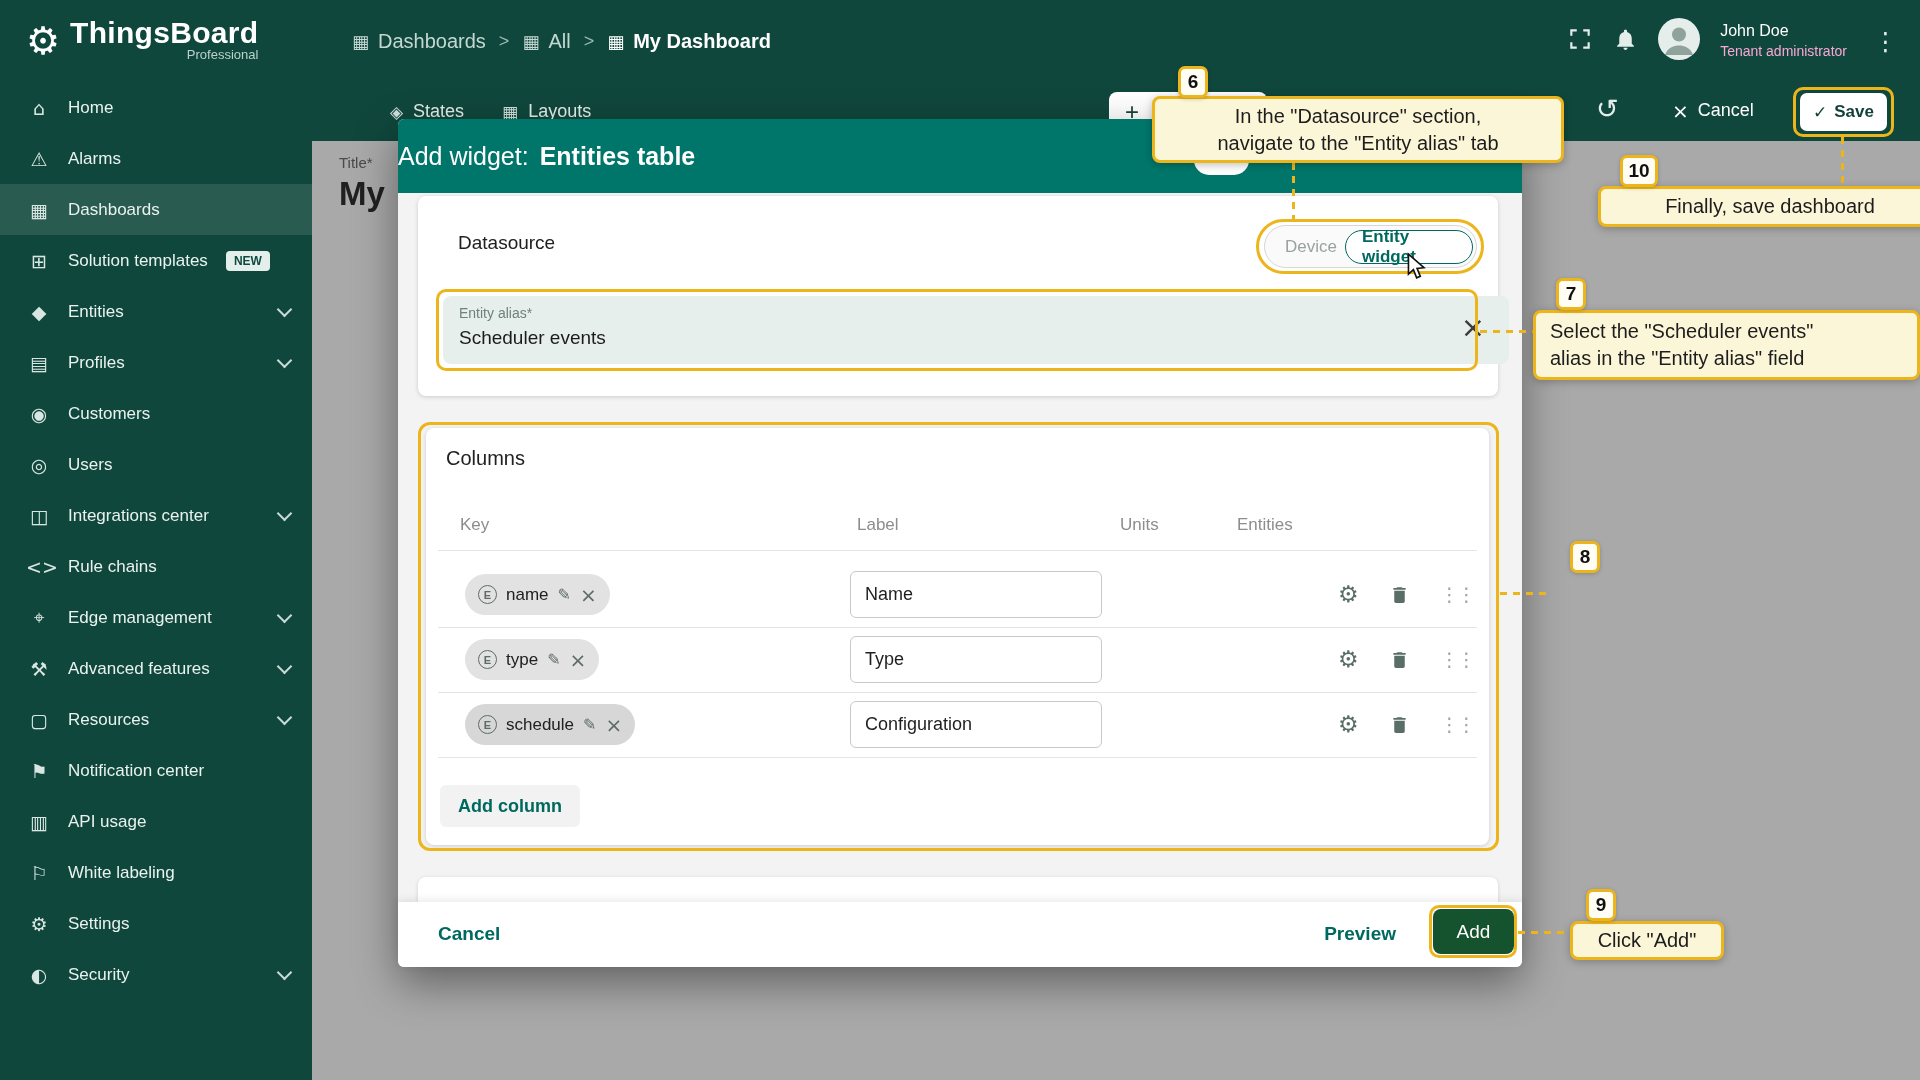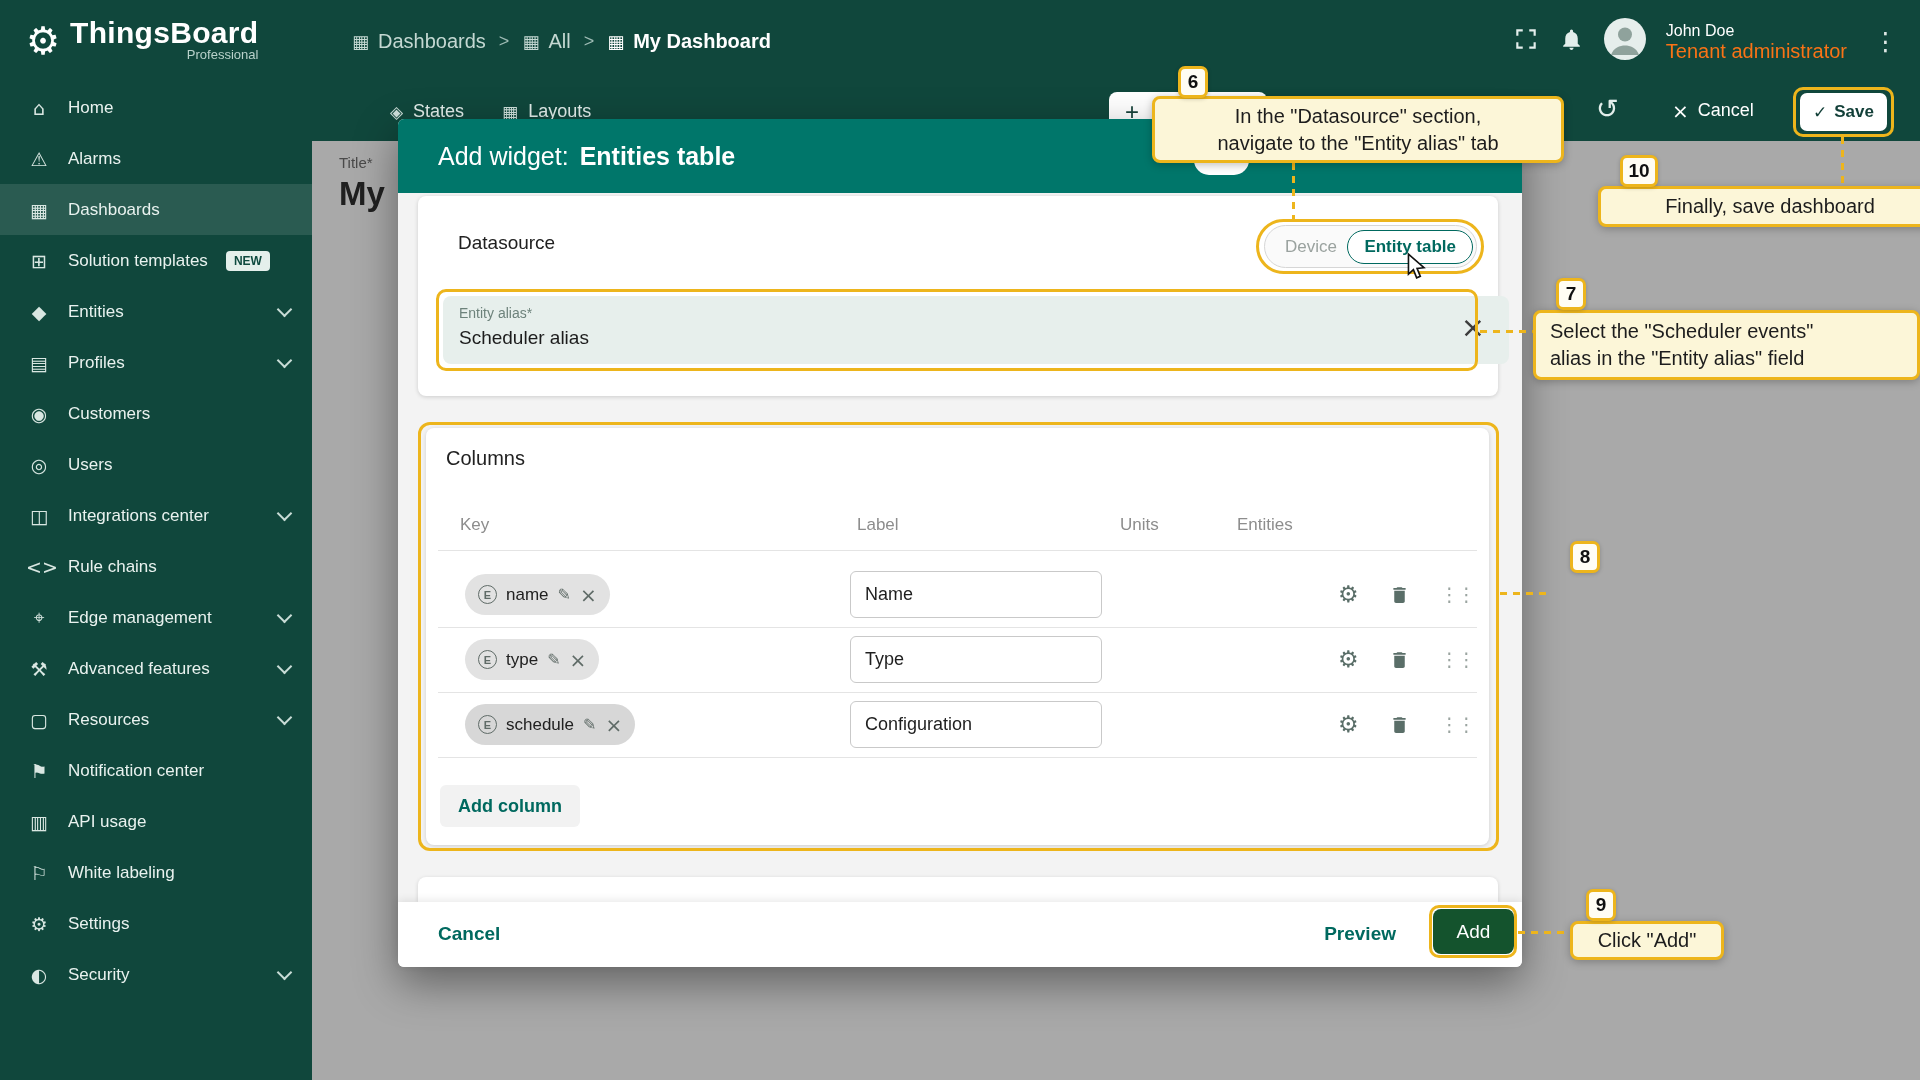--- a/index.html
+++ b/index.html
@@ -23,21 +23,21 @@
   
   .topbar{position:absolute;left:312px;top:0;width:1608px;height:82px;background:#10473c;display:flex;align-items:center;z-index:2}
   .crumbs{display:flex;align-items:center;gap:13px;padding-left:40px}
   .crumb{display:flex;align-items:center;gap:9px;font-size:20px;color:#c4d8d2}
   .crumb.current{color:#fff;font-weight:600}
   .crumb-ic{font-size:18px}
   .crumb-sep{color:#9fbcb5;font-size:18px}
   .top-right{margin-left:auto;display:flex;align-items:center;gap:20px;padding-right:22px}
   .user-block{line-height:20px}
   .user-name{font-size:16px;color:#fff}
-  .user-role{font-size:20px;color:#f97316}
+  .user-role{font-size:14px;color:#f9a8d4}
   .menu-dots{font-size:25px;color:#dfe9e6;padding-left:6px}
 
   
   .toolbar{position:absolute;left:312px;top:82px;width:1608px;height:59px;background:#10473c;z-index:2}
   .tb-left{display:flex;align-items:center;gap:38px;padding-left:78px;height:100%}
   .tb-item{display:flex;align-items:center;gap:10px;color:#e3eeeb;font-size:18px}
   .tb-ic{font-size:17px;color:#cfe0db}
   .plus-pill{position:absolute;left:797px;top:10px;width:158px;height:39px;background:#fff;border-radius:8px;display:flex;align-items:center;padding-left:16px;font-size:24px;color:#17423a;box-sizing:border-box}
   .hist{position:absolute;left:1284px;top:11px;font-size:27px;color:#e3eeeb}
   .tb-cancel{position:absolute;left:1360px;top:18px;display:flex;gap:9px;align-items:center;color:#fff;font-size:18px}
@@ -45,21 +45,21 @@
   .save-btn{position:absolute;left:1488px;top:11px;width:87px;height:38px;background:#fff;border:none;border-radius:7px;font-size:17px;font-weight:700;color:#123f38;display:flex;align-items:center;justify-content:center;gap:7px;font-family:inherit;cursor:pointer}
 
   
   .content{position:absolute;left:312px;top:141px;width:1608px;height:939px;background:#fff;z-index:1}
   .title-label{position:absolute;left:27px;top:13px;font-size:15px;color:#666}
   .title-value{position:absolute;left:27px;top:34px;font-size:33px;font-weight:700;color:#222}
   .overlay{position:absolute;left:312px;top:141px;width:1608px;height:939px;background:rgba(28,28,28,.38);z-index:5}
 
   
   .modal{position:absolute;left:398px;top:119px;width:1124px;height:848px;border-radius:6px;background:#f3f3f3;box-shadow:0 16px 44px rgba(0,0,0,.42);z-index:10}
-  .modal-head{position:absolute;left:0;top:0;width:100%;height:74px;background:#00766a;border-radius:6px 6px 0 0;display:flex;align-items:center;padding-left:40px;box-sizing:border-box;color:#fff;font-size:25px;gap:11px}
+  .modal-head{position:absolute;left:0;top:0;width:100%;height:74px;background:#00766a;border-radius:6px 6px 0 0;display:flex;align-items:center;box-sizing:border-box;color:#fff;font-size:25px;gap:11px}
   .mh-prefix{font-weight:400}
   .mh-name{font-weight:700}
   .help-pill{position:absolute;left:796px;top:26px;width:55px;height:30px;background:#fff;border-radius:16px}
   .card{position:absolute;background:#fff;border-radius:8px;box-shadow:0 1px 4px rgba(0,0,0,.16)}
   .card-ds{left:20px;top:77px;width:1080px;height:200px}
   .ds-heading{position:absolute;left:40px;top:36px;font-size:19px;color:#212121}
   .toggle-group{position:absolute;left:846px;top:29px;width:213px;height:43px;border:1px solid #d6d6d6;border-radius:22px;background:#fafafa;display:flex;align-items:center;box-sizing:border-box}
   .tg-device{padding:0 8px 0 20px;font-size:17px;color:#9aa29f}
   .tg-active{margin-left:auto;margin-right:3px;height:34px;padding:0 16px;border:1.5px solid #00695f;border-radius:18px;background:#fff;color:#00695f;font-size:17px;font-weight:700;display:flex;align-items:center;box-sizing:border-box}
   .alias-field{position:absolute;left:25px;top:100px;width:1066px;height:68px;background:#e7efec;border-radius:8px}
@@ -268,25 +268,25 @@
     <div class="modal-head">
       <span class="mh-prefix">Add widget:</span>
       <span class="mh-name">Entities table</span>
       <div class="help-pill"></div>
     </div>
 
     <div class="card card-ds">
       <div class="ds-heading">Datasource</div>
       <div class="toggle-group">
         <span class="tg-device">Device</span>
-        <span class="tg-active">Entity table</span>
+        <span class="tg-active">Entity widget</span>
       </div>
       <div class="alias-field">
         <div class="alias-label">Entity alias*</div>
-        <div class="alias-value">Scheduler alias</div>
+        <div class="alias-value">Scheduler events</div>
         <span class="alias-clear g">×</span>
       </div>
     </div>
 
     <div class="card card-cols">
       <div class="cols-heading">Columns</div>
       <span class="th" style="left:34px">Key</span>
       <span class="th" style="left:431px">Label</span>
       <span class="th" style="left:694px">Units</span>
       <span class="th" style="left:811px">Entities</span>

